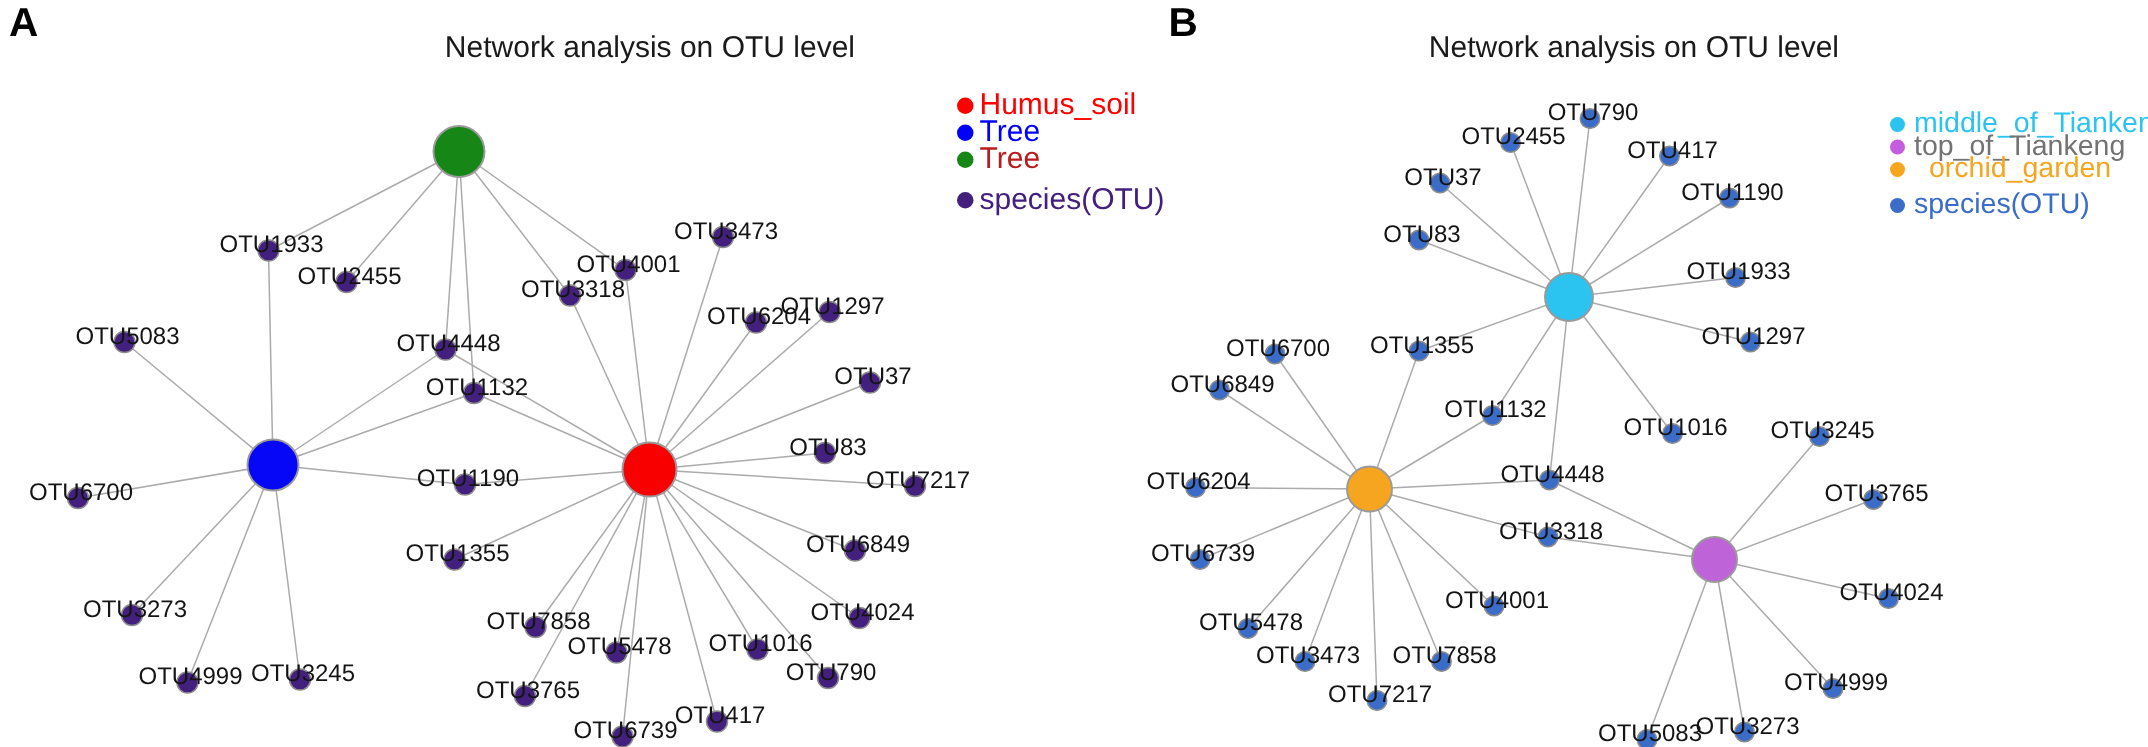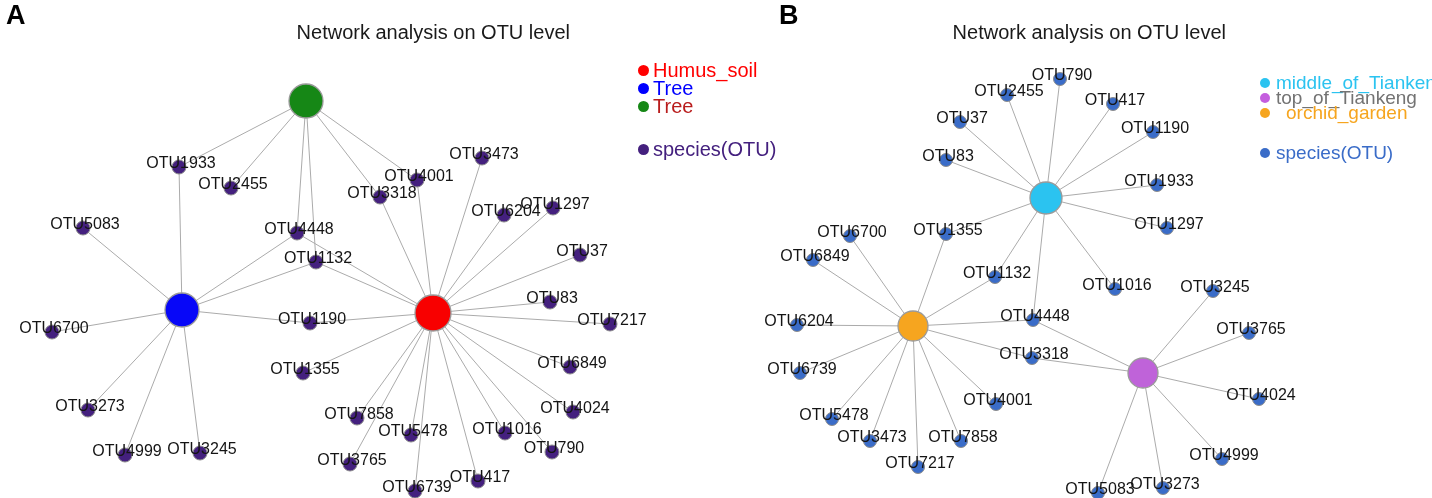--- a/index.html
+++ b/index.html
@@ -15,21 +15,21 @@
   #corner-b{left:779px;top:0px;}
   .panel-title{position:absolute;width:420px;text-align:right;font-size:20px;color:#1a1a1a;top:21px;}
   #title-a{left:150px;}
   #title-b{left:806px;}
   .legend{position:absolute;}
   #legend-a{left:638px;top:61px;}
   #legend-b{left:1260px;top:75px;}
   .legend-row{display:flex;align-items:center;white-space:nowrap;}
   #legend-a .legend-row{height:18px;font-size:20px;}
   #legend-b .legend-row{height:15px;font-size:19px;}
-  .legend-row.gap{margin-top:25px;}
+  .legend-row.gap{margin-top:9px;}
   .dot{display:inline-block;border-radius:50%;margin-right:4px;flex:0 0 auto;}
   #legend-a .dot{width:11px;height:11px;}
   #legend-b .dot{width:10px;height:10px;margin-right:6px;}
 </style>
 </head>
 <body>
 
 <div id="figure">
 
   <svg id="network-svg" width="1432" height="498" viewBox="0 0 1432 498">

